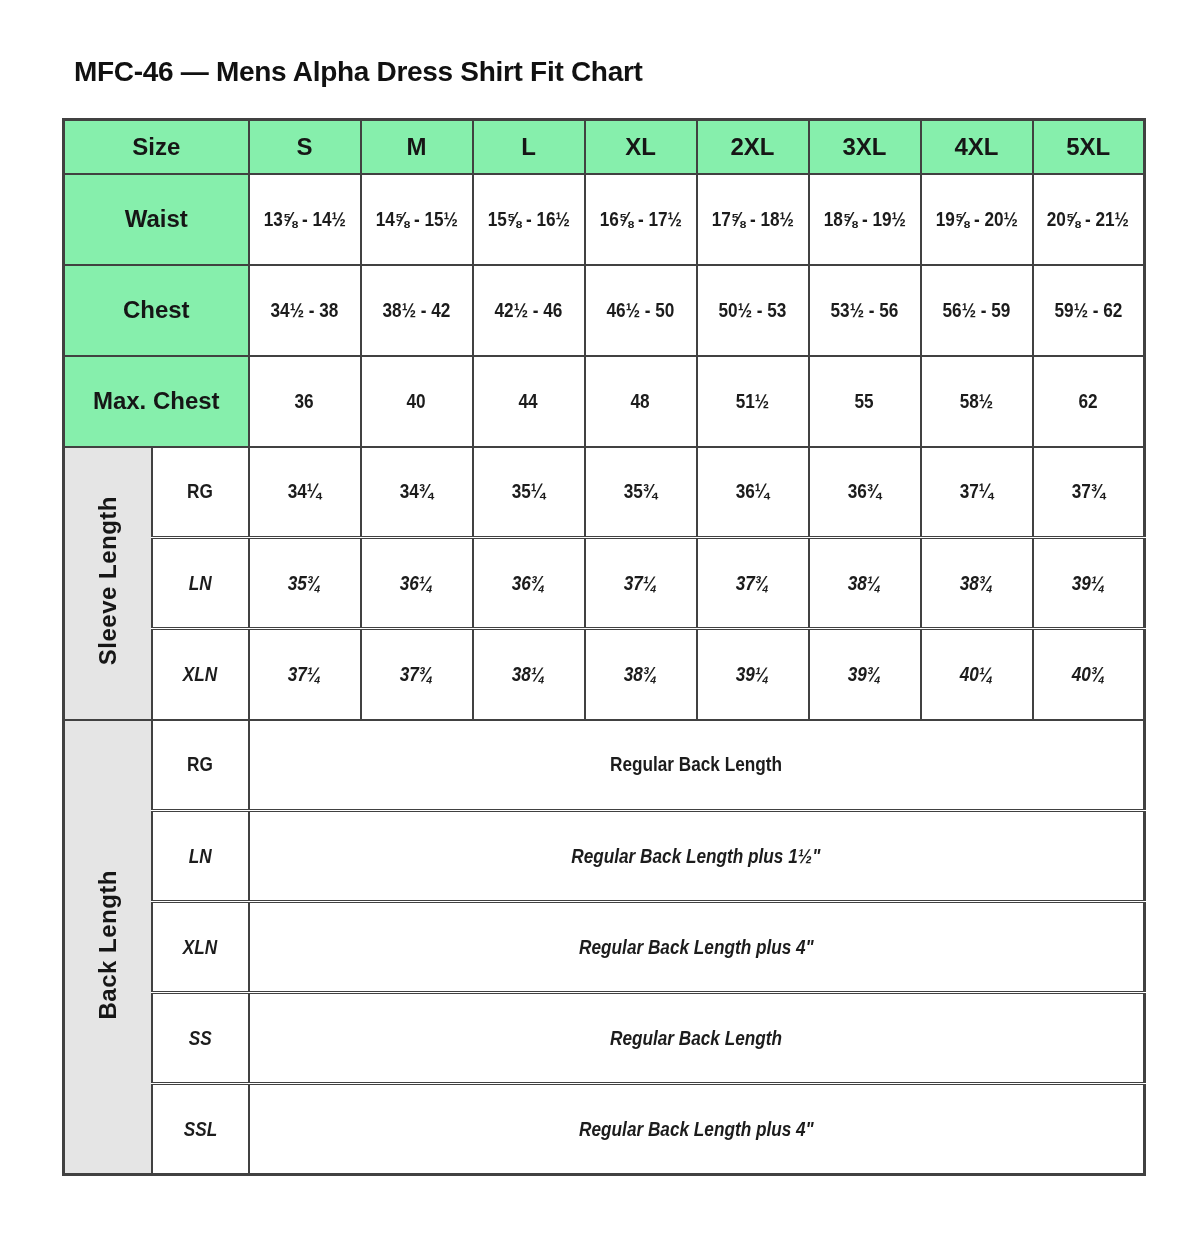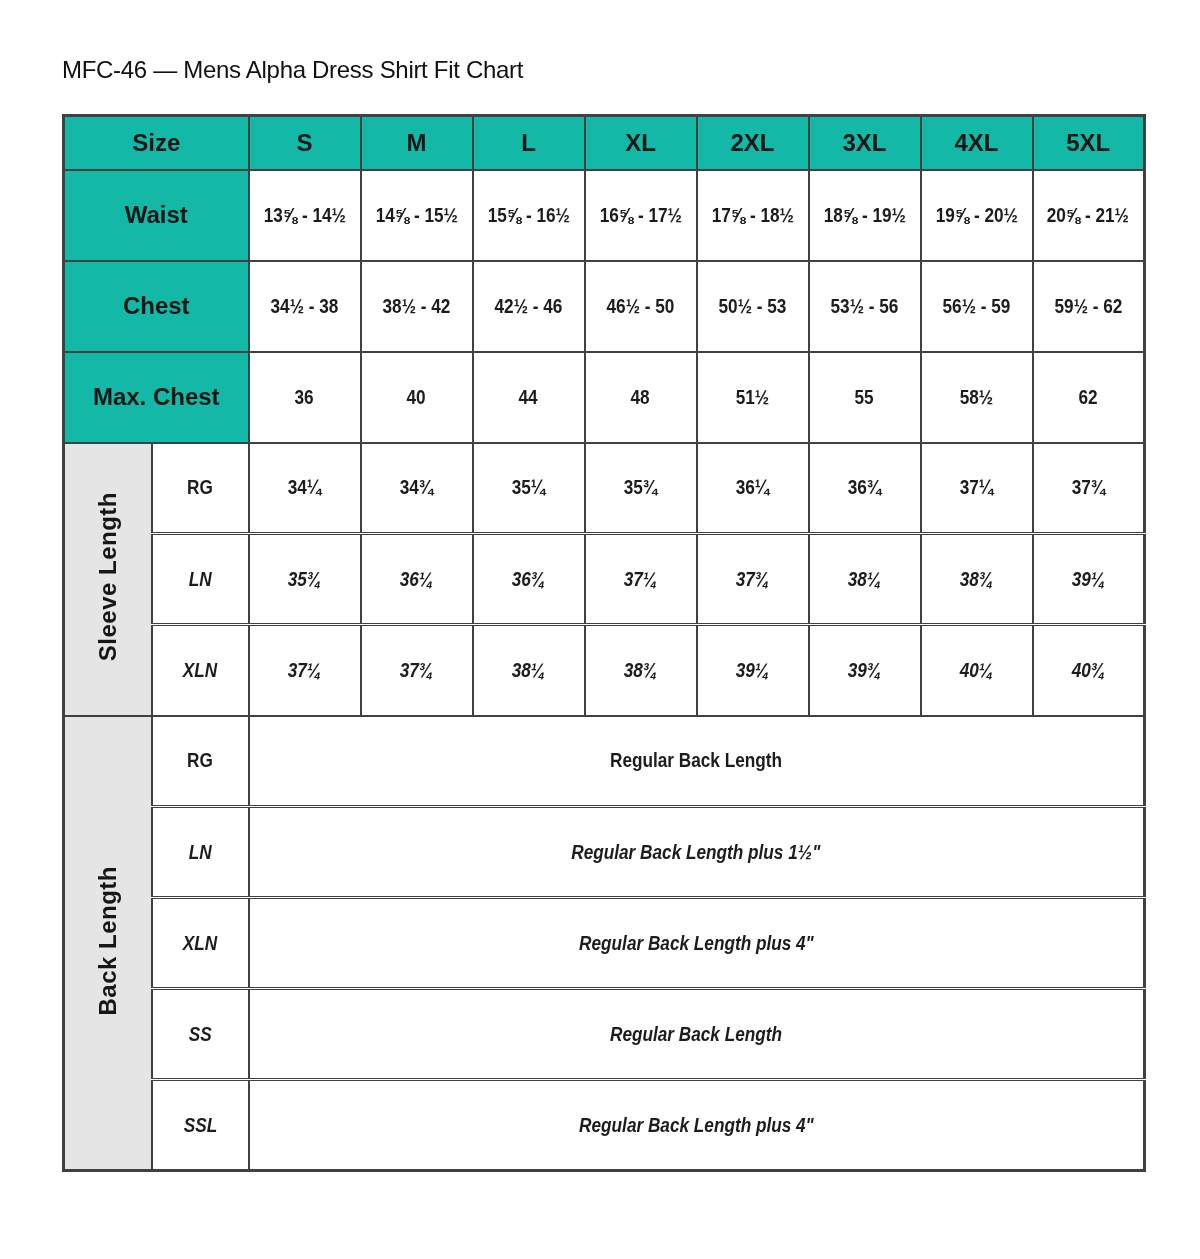--- a/index.html
+++ b/index.html
@@ -3,41 +3,41 @@
 <meta charset="utf-8">
 <style>
   html,body{margin:0;padding:0;}
   body{
     width:1200px;height:1259px;background:#ffffff;
     font-family:"Liberation Sans","DejaVu Sans",sans-serif;
     color:#1c1c1c;
   }
   .page{padding:56px 0 0 62px;}
   .title{
-    margin:0 0 30px 0;
-    font-size:24px;font-weight:400;letter-spacing:-0.3px;color:#111;
+    margin:0 0 30px 12px;
+    font-size:28px;font-weight:700;letter-spacing:-0.3px;color:#111;
   }
   table.fit{
     border-collapse:collapse;table-layout:fixed;
     border:3px solid #414141;
   }
   table.fit th, table.fit td{
     border:2px solid #414141;
     text-align:center;vertical-align:middle;
     padding:0;overflow:hidden;
   }
   col.c0{width:88px}
   col.c1{width:97px}
   col.cd{width:112px}
   tr.rh{height:54px}
   tr.rb{height:91px}
   
   tr.dsep > th, tr.dsep > td{border-top:3px double #414141;font-style:italic;}
   .lab{
-    background:#14b8a6;font-size:24px;font-weight:700;color:#161616;
+    background:#86efac;font-size:24px;font-weight:700;color:#161616;
   }
   .num, .code, .desc{
     font-size:20px;font-weight:700;background:#ffffff;color:#1c1c1c;
   }
   .cv{display:inline-block;transform:scaleX(0.86);white-space:nowrap;}
   .vlab{background:#e5e5e5;}
   .vtext{
     display:inline-block;writing-mode:vertical-rl;transform:rotate(180deg);
     font-size:24px;font-weight:700;color:#161616;letter-spacing:0.5px;
   }

